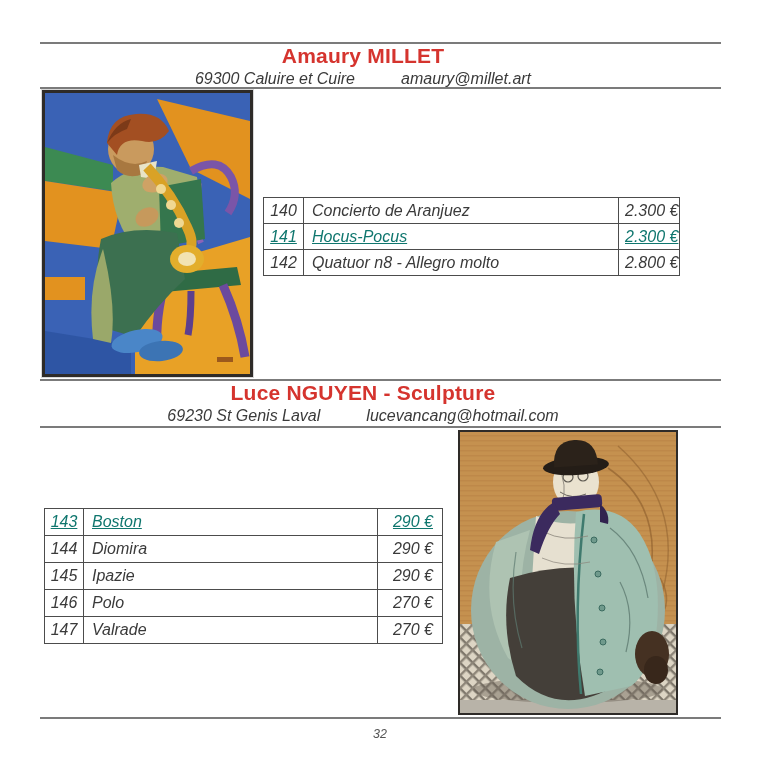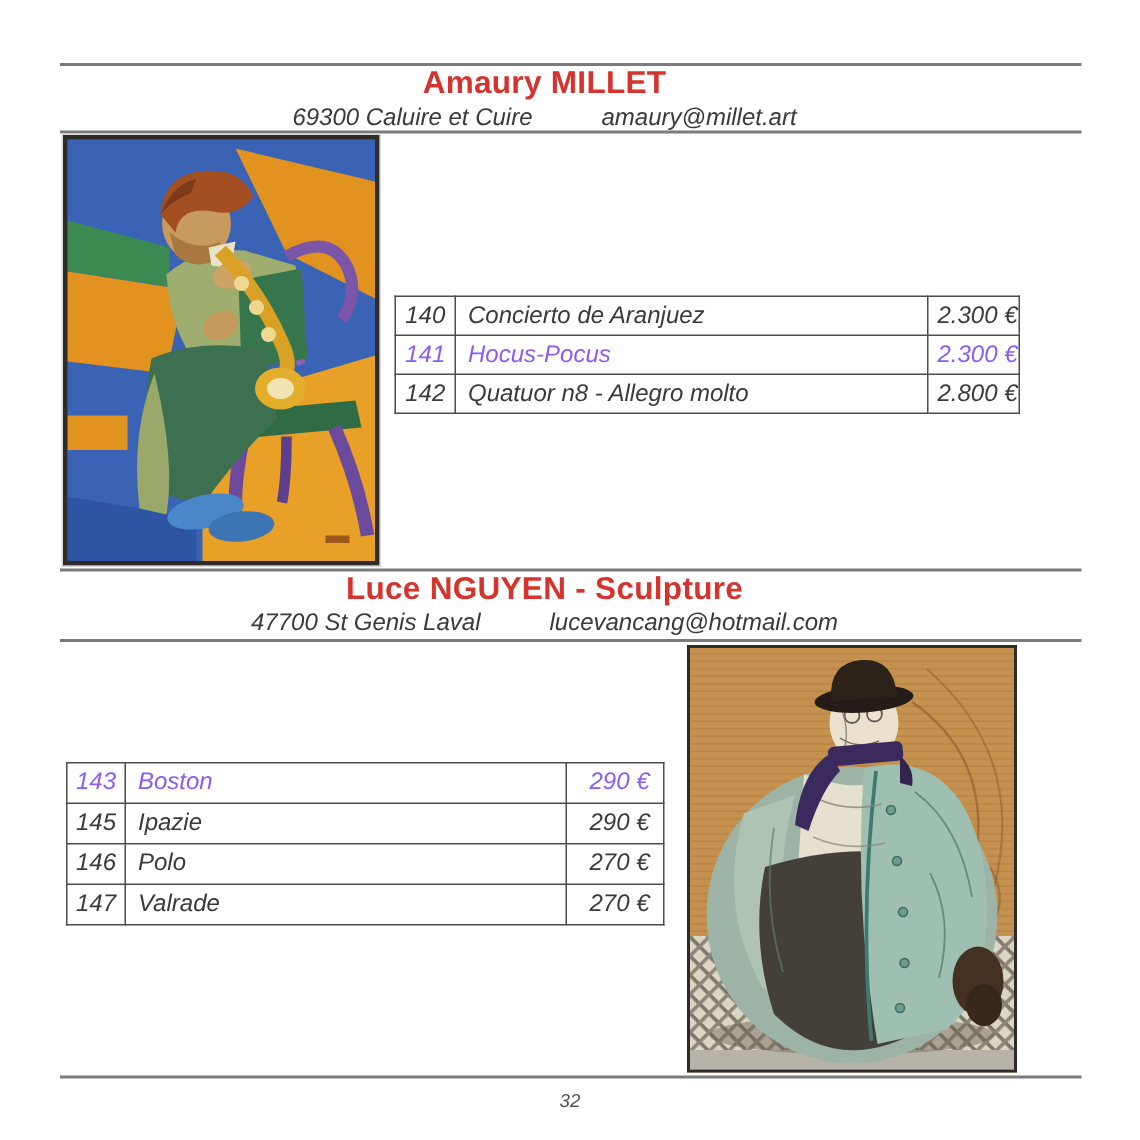--- a/index.html
+++ b/index.html
@@ -7,21 +7,21 @@
         font-family:"Liberation Sans",sans-serif;color:#3a3a3a;}
   .rule{position:absolute;left:40px;width:681px;height:2px;background:#7b7b7b;}
   .hdr{position:absolute;left:2px;width:722px;text-align:center;}
   .hdr .artist{margin:0;font-size:21px;font-weight:bold;color:#d5342e;line-height:23px;letter-spacing:.2px;}
   .hdr .addr{display:flex;justify-content:center;gap:46px;font-style:italic;font-size:16px;
              color:#3a3a3a;line-height:21px;margin-top:1px;}
   table.works{position:absolute;border-collapse:collapse;table-layout:fixed;
               font-style:italic;font-size:16px;color:#3a3a3a;}
   table.works td{border:1.5px solid #4c4c4c;padding:0 8px;white-space:nowrap;overflow:hidden;}
   table.works td.num{text-align:center;padding:0 4px;}
-  table.works tr.hl td{color:#8b5cf6;}
+  table.works tr.hl td{color:#0f766e;text-decoration:underline;}
   #table-1 td{height:25px;}
   #table-1 td.price{text-align:right;padding:0 6px;}
   #table-2 td{height:26px;}
   #table-2 td.price{text-align:right;padding:0 9px;}
   .artframe{position:absolute;border:3px solid #2e2b28;outline:1px solid #d8d8d8;background:#3a62b5;}
   .photoframe{position:absolute;border:2px solid #2e2b28;background:#c5914f;}
   .artframe svg,.photoframe svg{display:block;}
   .pagenum{position:absolute;top:727px;left:0;width:760px;text-align:center;
            font-size:12.5px;color:#555;font-style:italic;}
 </style>
@@ -107,37 +107,42 @@
       <td class="price">2.800 €</td>
     </tr>
   </tbody>
     </table>
 
   <div class="rule" style="top:379px"></div>
 
   <div class="hdr" style="top:381px">
     <div class="artist">Luce NGUYEN - Sculpture</div>
     <div class="addr">
-      <span>47700 St Genis Laval</span>
+      <span>69230 St Genis Laval</span>
       <span>lucevancang@hotmail.com</span>
     </div>
   </div>
 
   <div class="rule" style="top:426px"></div>
 
   <table class="works" id="table-2" style="top:508px;left:44px;width:398px">
     <colgroup>
         <col style="width:39px">
         <col style="width:294px">
         <col style="width:65px">
       </colgroup>
     <tbody>
         <tr class="hl">
       <td class="num">143</td>
       <td>Boston</td>
+      <td class="price">290 €</td>
+    </tr>
+    <tr>
+      <td class="num">144</td>
+      <td>Diomira</td>
       <td class="price">290 €</td>
     </tr>
     <tr>
       <td class="num">145</td>
       <td>Ipazie</td>
       <td class="price">290 €</td>
     </tr>
     <tr>
       <td class="num">146</td>
       <td>Polo</td>

